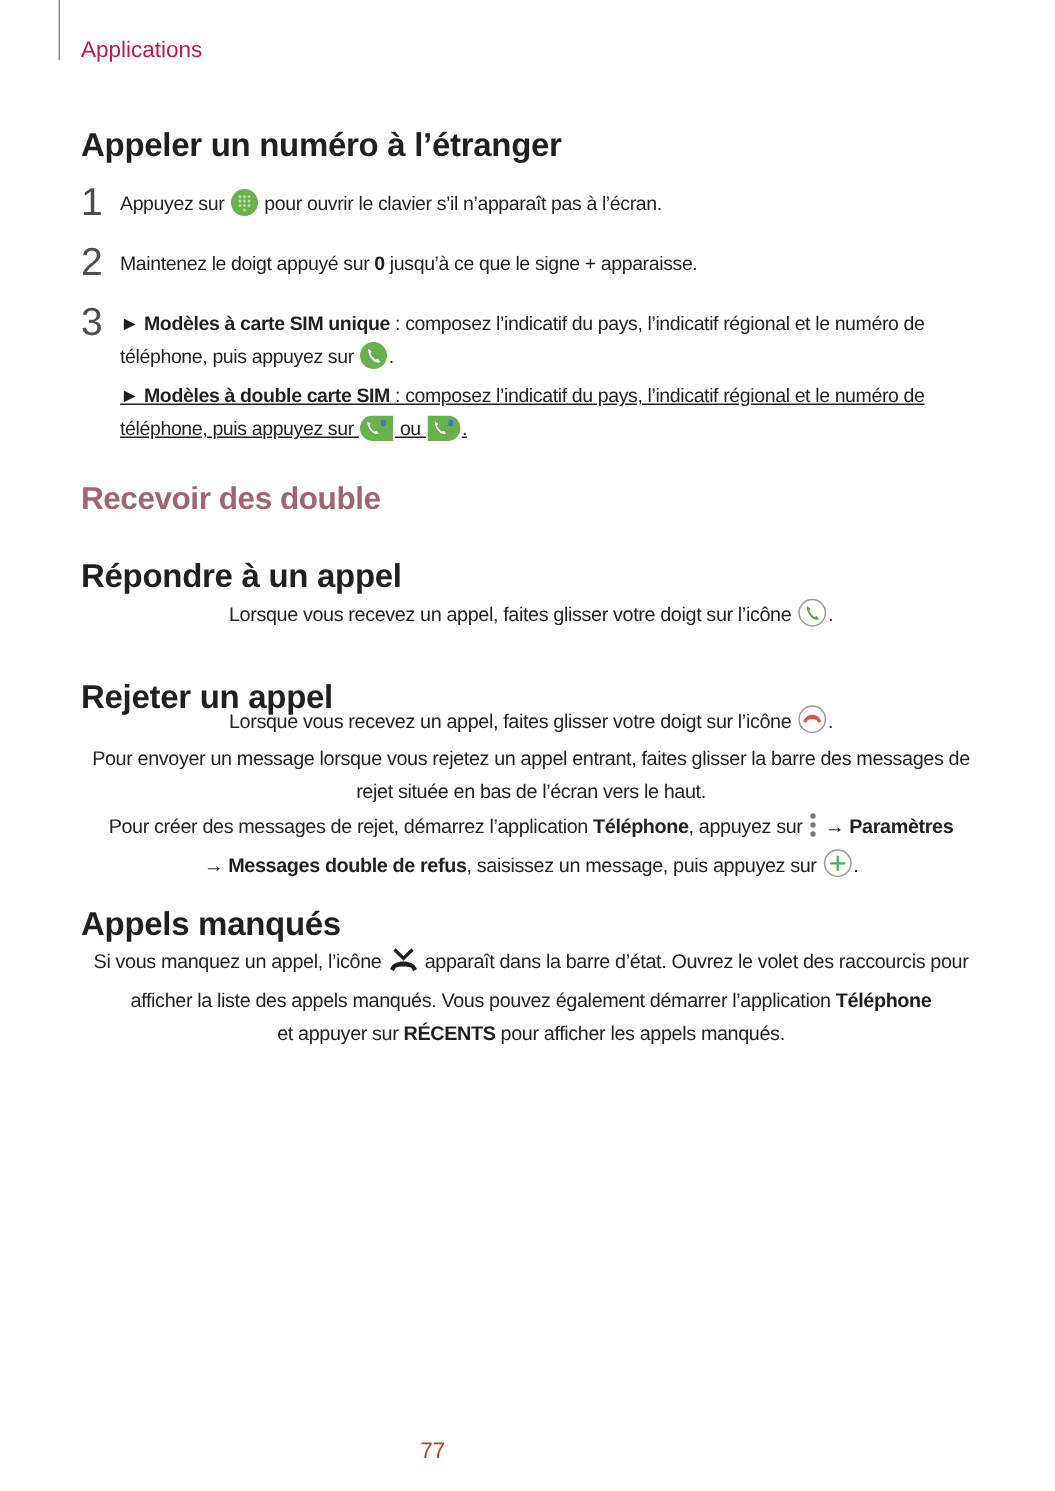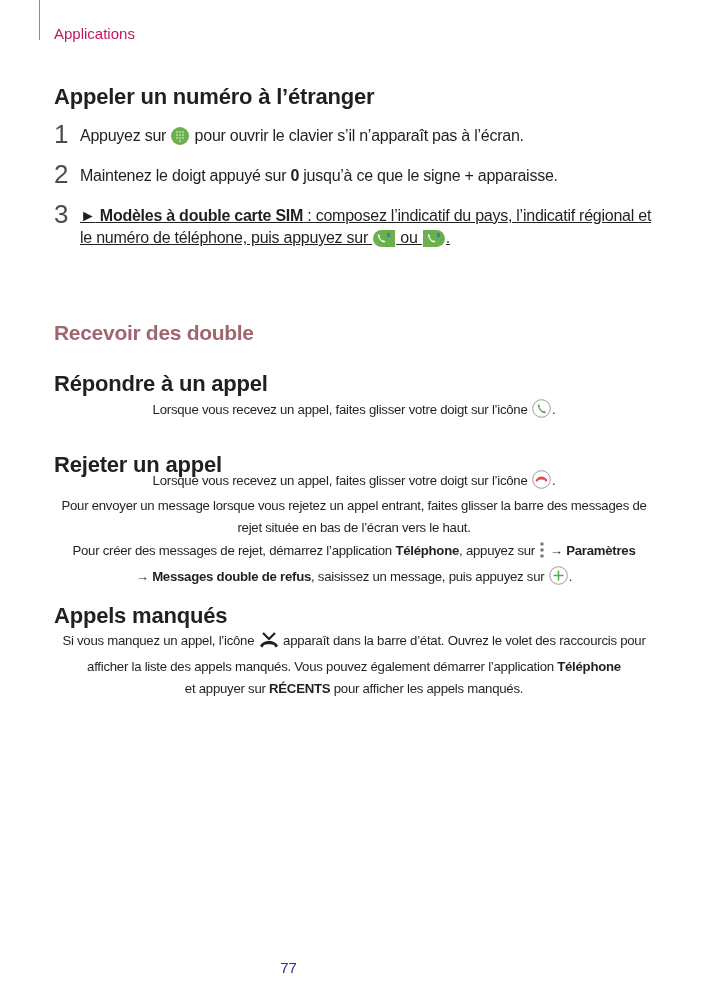--- a/index.html
+++ b/index.html
@@ -8,24 +8,24 @@
     font-family: "Liberation Sans", sans-serif; color: #231f20;
   }
   .vline { position: absolute; left: 39px; top: 0; width: 1px; height: 40px; background: #8a8a8a; }
   .header { position: absolute; left: 54px; top: 25px; font-size: 15px; color: #be185d; }
   .abs { position: absolute; left: 54px; }
   .h2 { font-size: 22px; font-weight: bold; color: #231f20; letter-spacing: -0.2px; }
   .h1 { font-size: 21px; font-weight: bold; color: #a06670; letter-spacing: -0.3px; }
   .para { font-size: 13.2px; color: #231f20; line-height: 22px; width: 600px; letter-spacing: -0.25px; text-align: center; }
   .step { position: absolute; left: 54px; }
   .step-num { position: absolute; left: 0; top: -6px; font-size: 26px; color: #4d4d4f; font-weight: normal; }
-  .step-text { position: absolute; left: 26px; top: 0; width: 585px; font-size: 16px; line-height: 22px; letter-spacing: -0.25px; }
+  .step-text { position: absolute; left: 26px; top: 0; width: 585px; font-size: 13px; line-height: 22px; letter-spacing: -0.25px; }
   b { font-weight: bold; }
   .ico { display: inline-block; vertical-align: -4px; margin: 0 1px; }
-  .page-num { position: absolute; left: 0; width: 577px; top: 959px; text-align: center; font-size: 15px; color: #4c1d95; }
+  .page-num { position: absolute; left: 0; width: 577px; top: 959px; text-align: center; font-size: 15px; color: #c2410c; }
   .sub { display: block; text-decoration: underline; }
 </style>
 </head>
 <body>
 
 <div class="vline"></div>
 <div class="header">Applications</div>
 
 <div class="abs h2" style="top:84px">Appeler un numéro à l’étranger</div>
 
@@ -53,20 +53,27 @@
 <div class="step" style="top:165px">
   <span class="step-num">2</span>
   <div class="step-text">
     <span>Maintenez le doigt appuyé sur </span><b>0</b><span> jusqu’à ce que le signe + apparaisse.</span>
   </div>
 </div>
 
 <div class="step" style="top:205px">
   <span class="step-num">3</span>
   <div class="step-text">
+    <div>
+      <span>►</span>
+      <b>Modèles à carte SIM unique</b><span> : composez l’indicatif du pays, l’indicatif régional et le numéro de téléphone, puis appuyez sur </span><span class="ico"><svg width="18" height="18" viewBox="0 0 18 18">
+            <circle cx="9" cy="9" r="9" fill="#6ab04c"></circle>
+            <path d="M5.5 4.5 C5 6 6 9.5 8.5 12 C10.5 13.8 12.5 14 13.5 13.3 L12 11.2 L10.5 11.8 C9.2 11 7.6 9.2 7 7.8 L7.8 6.4 Z" fill="#fff"></path>
+          </svg></span><span>.</span>
+    </div>
     <div class="sub">
       <span>►</span>
       <b>Modèles à double carte SIM</b><span> : composez l’indicatif du pays, l’indicatif régional et le numéro de téléphone, puis appuyez sur </span><span class="ico"><svg width="22" height="17" viewBox="0 0 22 17">
             <path d="M8.5 0 H22 V17 H8.5 A8.5 8.5 0 0 1 8.5 0 Z" fill="#6ab04c"></path>
             <path d="M5 4 C4.6 5.5 5.5 8.5 7.8 10.8 C9.6 12.5 11.4 12.7 12.3 12 L11 10.2 L9.6 10.7 C8.4 10 7 8.3 6.4 7 L7.2 5.7 Z" fill="#fff"></path>
             <rect x="14" y="3" width="3" height="4" fill="#3d7ac7"></rect>
           </svg></span><span> ou </span><span class="ico"><svg width="22" height="17" viewBox="0 0 22 17">
             <path d="M0 0 H13.5 A8.5 8.5 0 0 1 13.5 17 H0 Z" fill="#6ab04c"></path>
             <path d="M5 4 C4.6 5.5 5.5 8.5 7.8 10.8 C9.6 12.5 11.4 12.7 12.3 12 L11 10.2 L9.6 10.7 C8.4 10 7 8.3 6.4 7 L7.2 5.7 Z" fill="#fff"></path>
             <rect x="14" y="3" width="3" height="4" fill="#3d7ac7"></rect>

